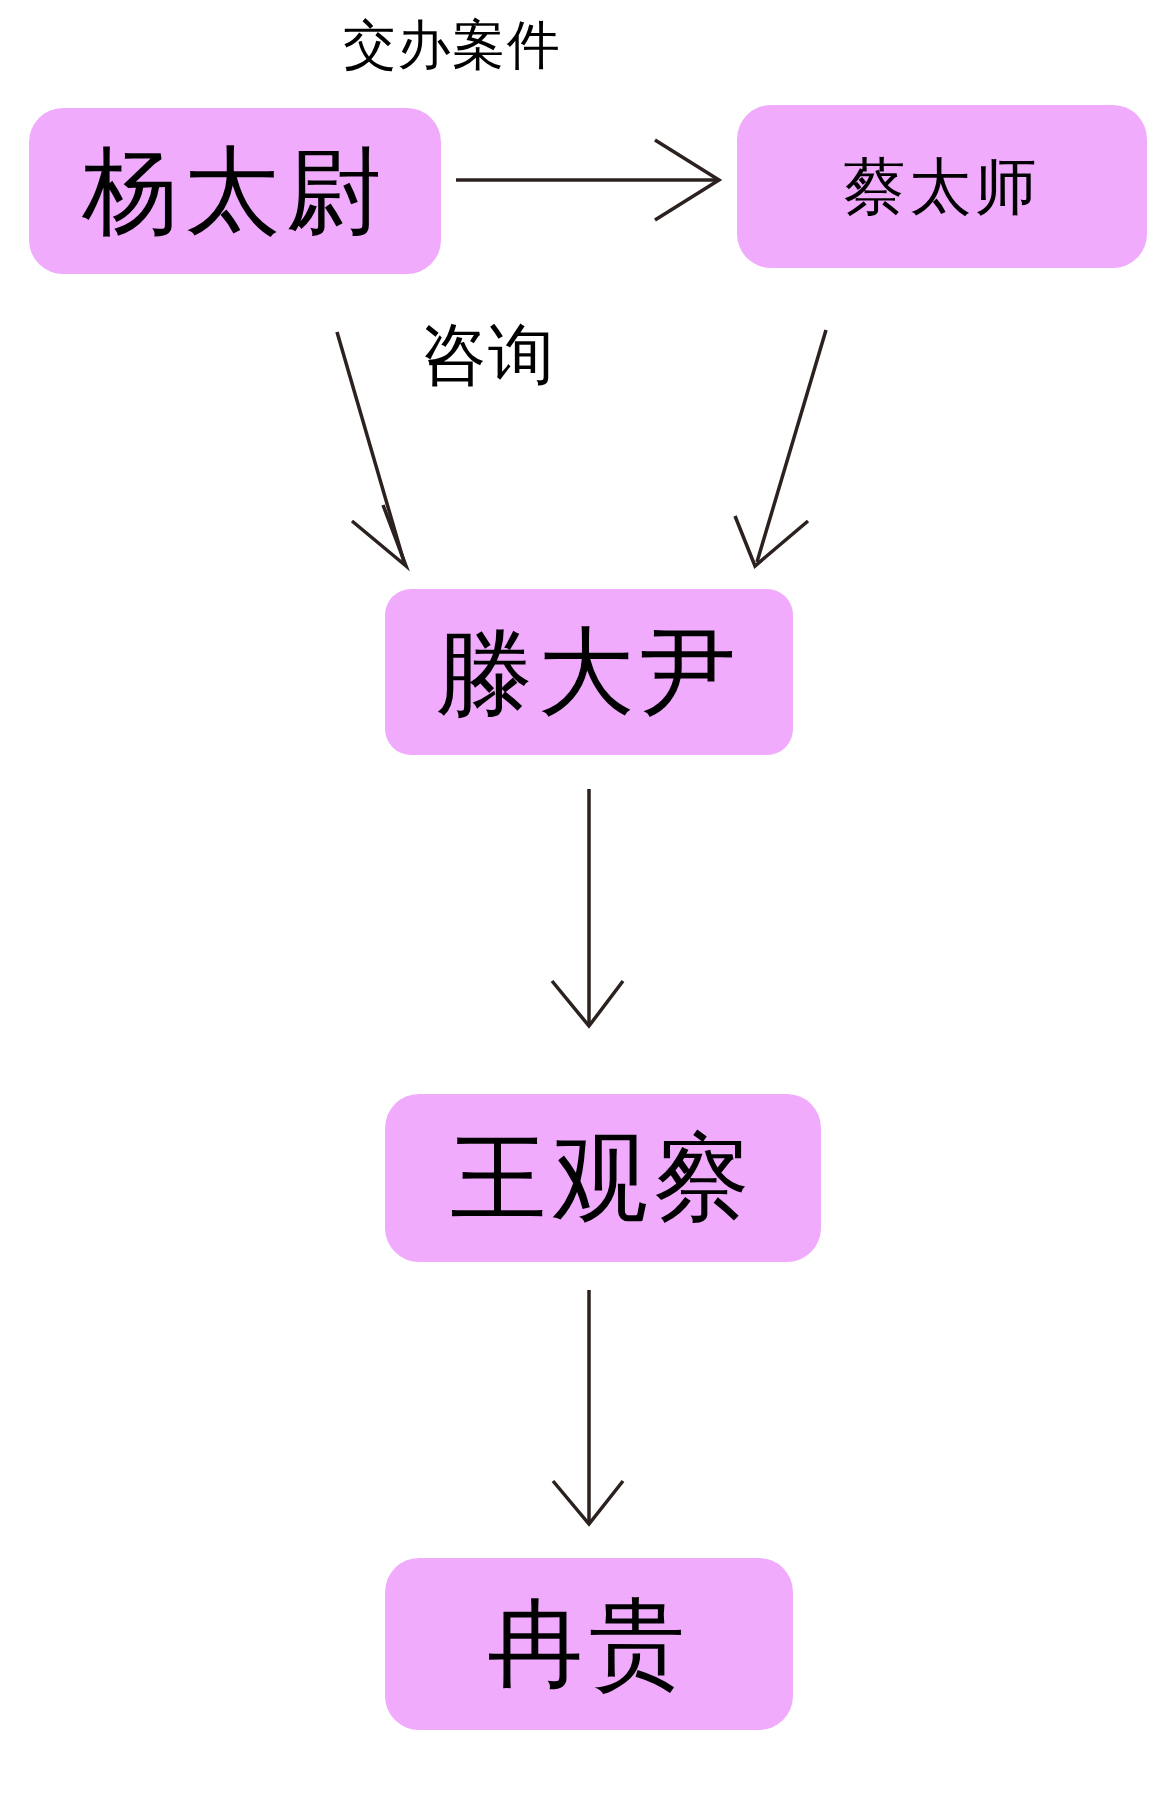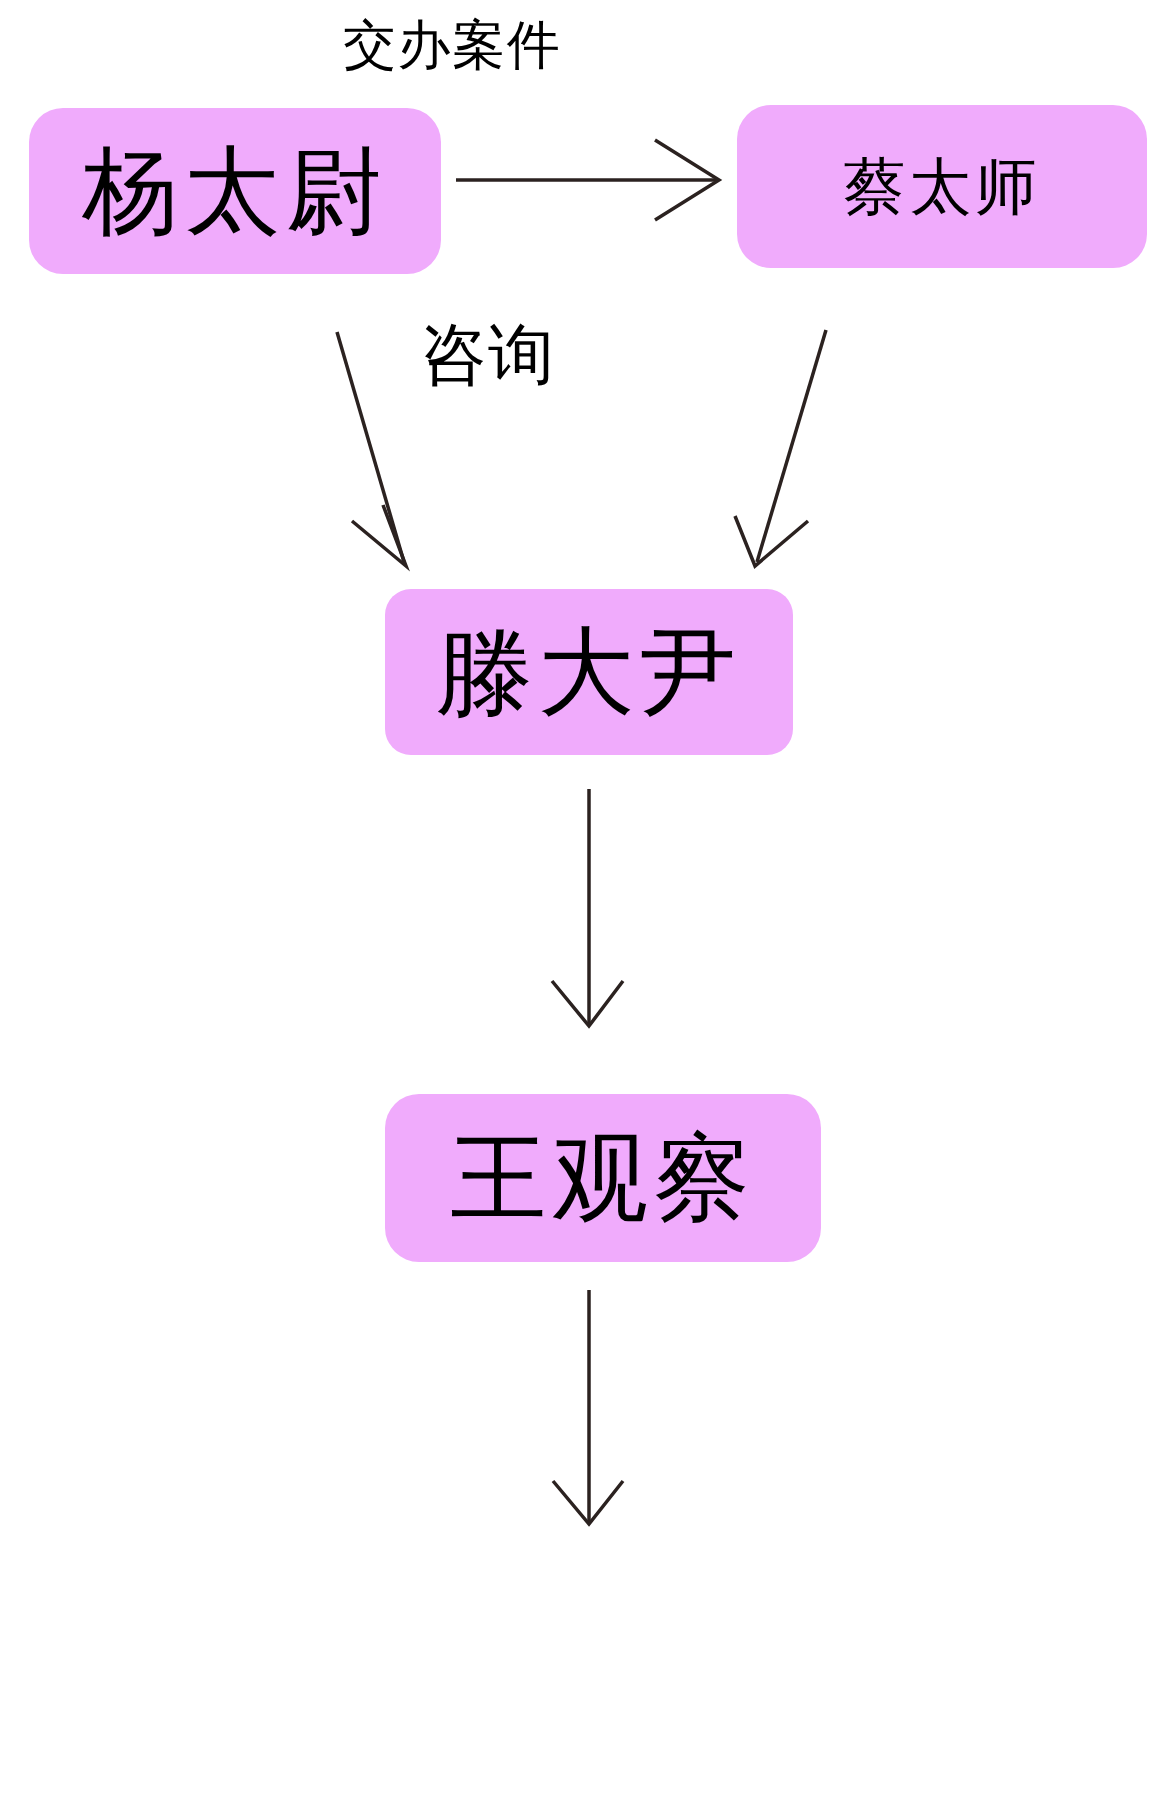--- a/index.html
+++ b/index.html
@@ -112,14 +112,17 @@
   </div>
 
   <div class="node" id="node-teng">
     <span class="node-label">滕大尹</span>
   </div>
 
   <div class="node" id="node-wang">
     <span class="node-label">王观察</span>
   </div>
 
+  <div class="node" id="node-ran">
+    <span class="node-label">冉贵</span>
+  </div>
 
 </div>
 
 </body></html>

